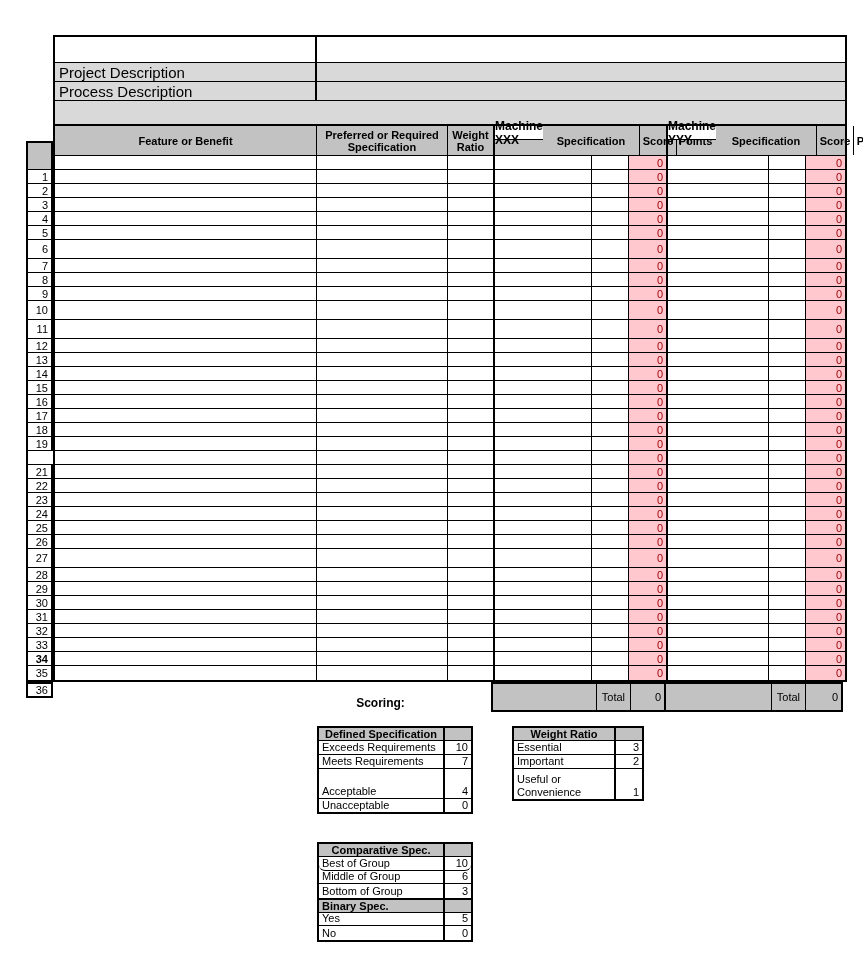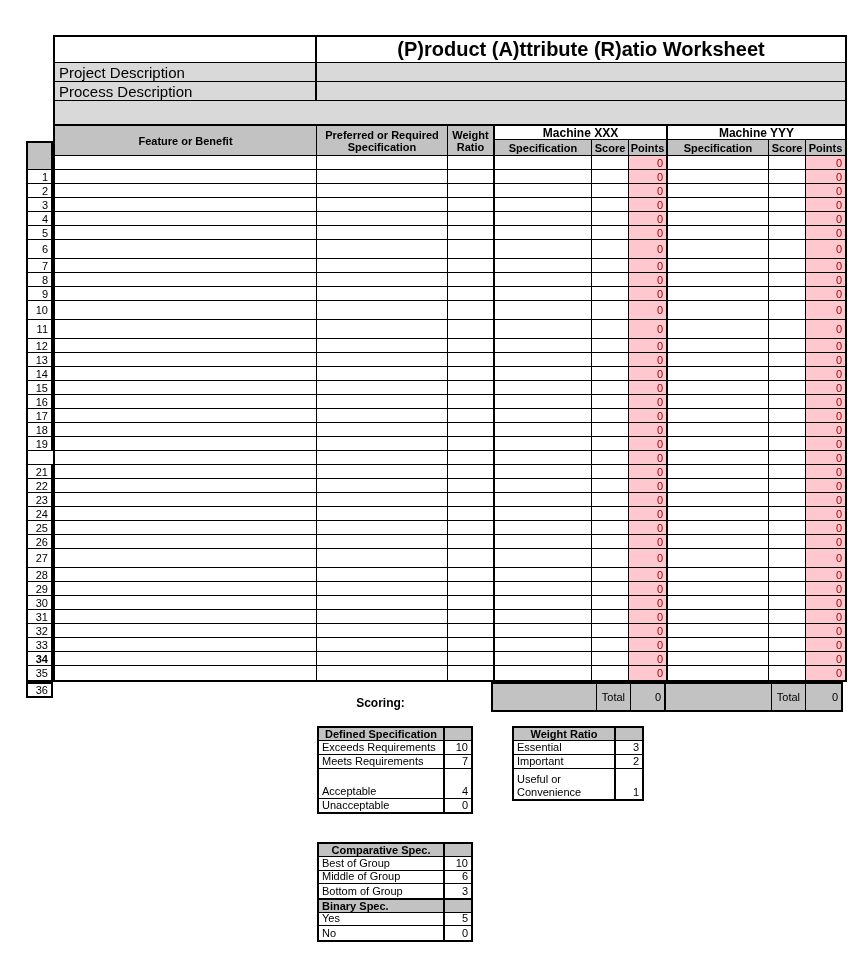--- a/index.html
+++ b/index.html
@@ -19,21 +19,21 @@
   .tb-band{height:23px;background:var(--band-gray);}
 
   
   .main-header{position:absolute;left:53px;top:126px;width:794px;height:30px;
                border-left:2px solid #000;border-right:2px solid #000;border-bottom:1px solid #000;
                display:flex;background:var(--head-gray);font-weight:bold;font-size:11px;}
   .mh-cell{display:flex;align-items:center;justify-content:center;text-align:center;line-height:12px;}
   .h-feature{width:262px;border-right:1px solid #000;}
   .h-pref{width:131px;border-right:1px solid #000;}
   .h-weight{width:45px;}
-  .h-group{display:flex;flex-direction:column;border-left:2px solid #000;}
+  .h-group{display:flex;flex-direction:row;border-left:2px solid #000;}
   .h-group-xxx{width:173px;}
   .h-group-yyy{width:179px;}
   .g-label{height:14px;border-bottom:1px solid #000;background:#fff;display:flex;align-items:center;justify-content:center;font-size:12px;}
   .g-sub{display:flex;flex:1;}
   .g-sub > div{display:flex;align-items:center;justify-content:center;}
   .gx-spec{width:97px;border-right:1px solid #000;}
   .gx-score{width:37px;border-right:1px solid #000;}
   .gx-points{width:37px;}
   .gy-spec{width:101px;border-right:1px solid #000;}
   .gy-score{width:37px;border-right:1px solid #000;}
@@ -98,21 +98,20 @@
   .lg-wr .lg-value{width:28px;}
 </style>
 </head>
 <body>
 
 <div class="canvas" style="--pink-bg: #FFC7CE; --pink-text: #9C0006; --head-gray: #C2C2C2; --band-gray: #D9D9D9;">
 
   <div class="top-block">
     <div class="tb-row tb-title-row">
       <div class="tb-left"></div>
-      <div class="tb-right tb-title">(P)roduct (A)ttribute (R)atio Worksheet</div>
     </div>
     <div class="tb-row tb-desc-row">
       <div class="tb-left tb-desc-label">Project Description</div>
       <div class="tb-right"></div>
     </div>
     <div class="tb-row tb-desc-row">
       <div class="tb-left tb-desc-label">Process Description</div>
       <div class="tb-right"></div>
     </div>
     <div class="tb-band"></div>
@@ -640,21 +639,21 @@
         </div>
       </div>
   </div>
 
   <div class="legend lg-comp">
     <div class="lg-header">
       <div class="lg-title">Comparative Spec.</div>
       <div class="lg-vhead"></div>
     </div>
     <div>
-        <div class="lg-row" style="height: 14px;">
+        <div class="lg-row" style="height: 14px; border-radius: 6px;">
           <div class="lg-label">Best of Group</div>
           <div class="lg-value">10</div>
         </div>
         <div class="lg-row" style="height: 13px;">
           <div class="lg-label">Middle of Group</div>
           <div class="lg-value">6</div>
         </div>
         <div class="lg-row" style="height: 14px;">
           <div class="lg-label">Bottom of Group</div>
           <div class="lg-value">3</div>

